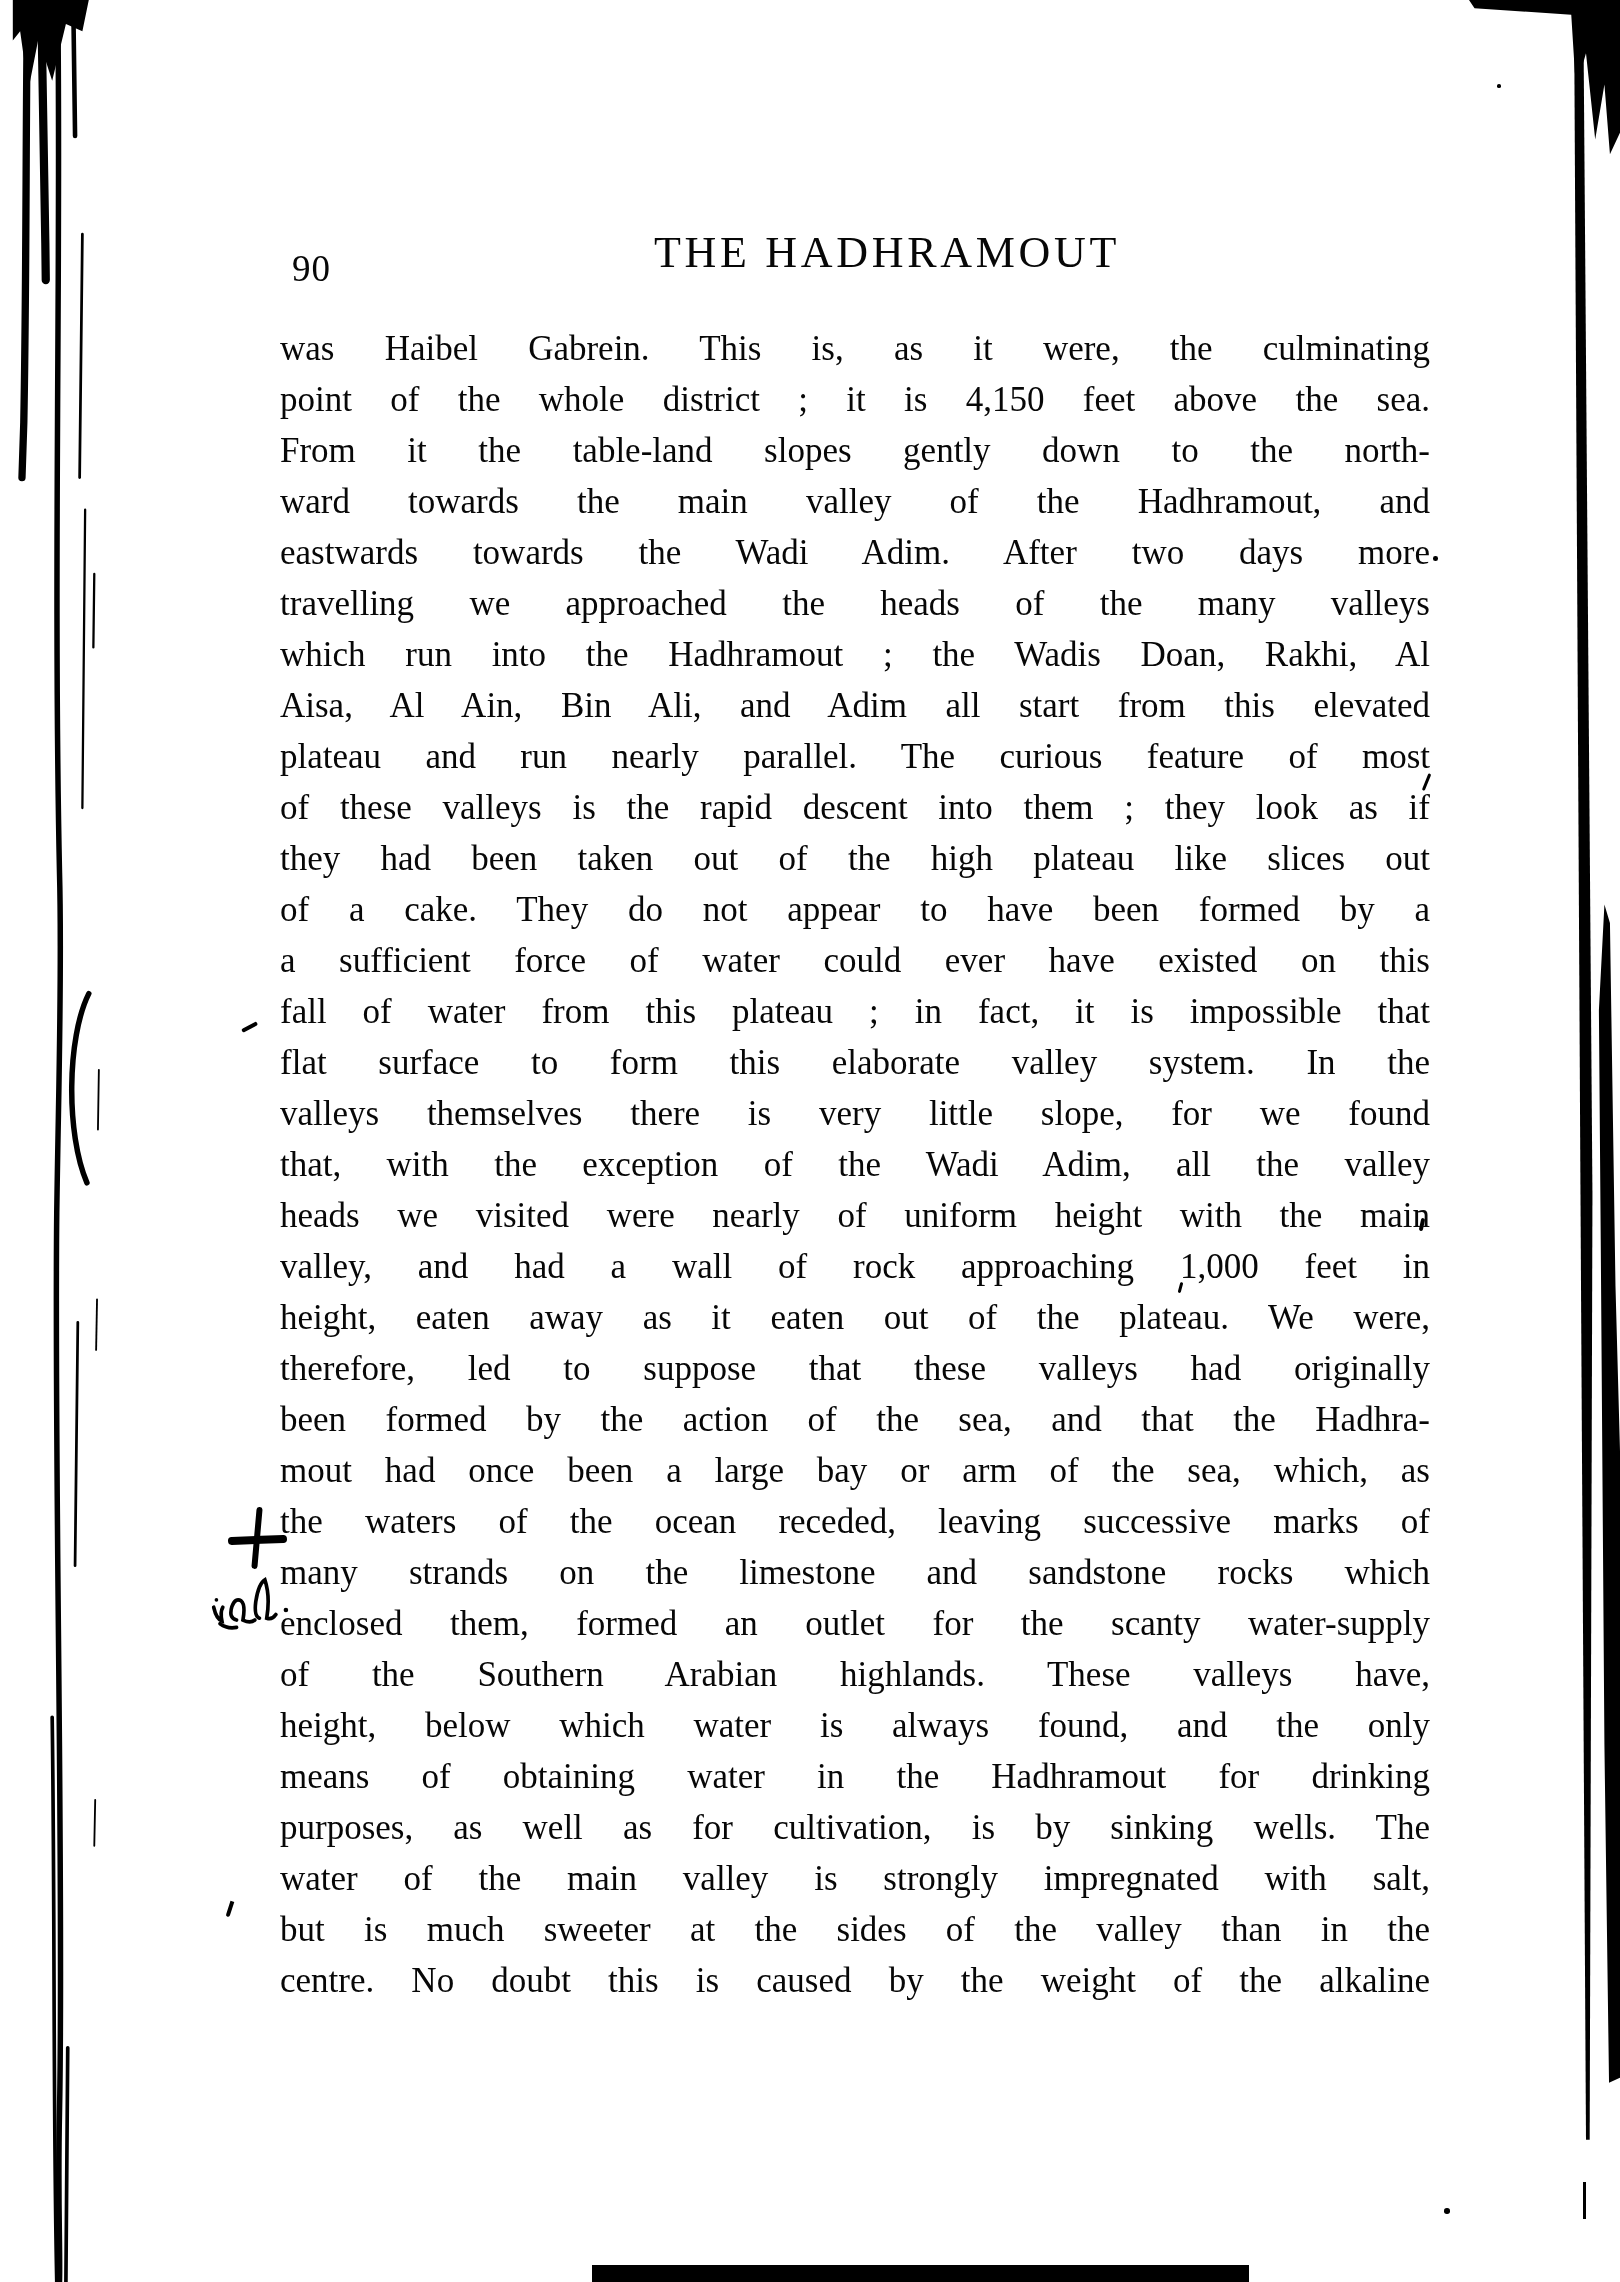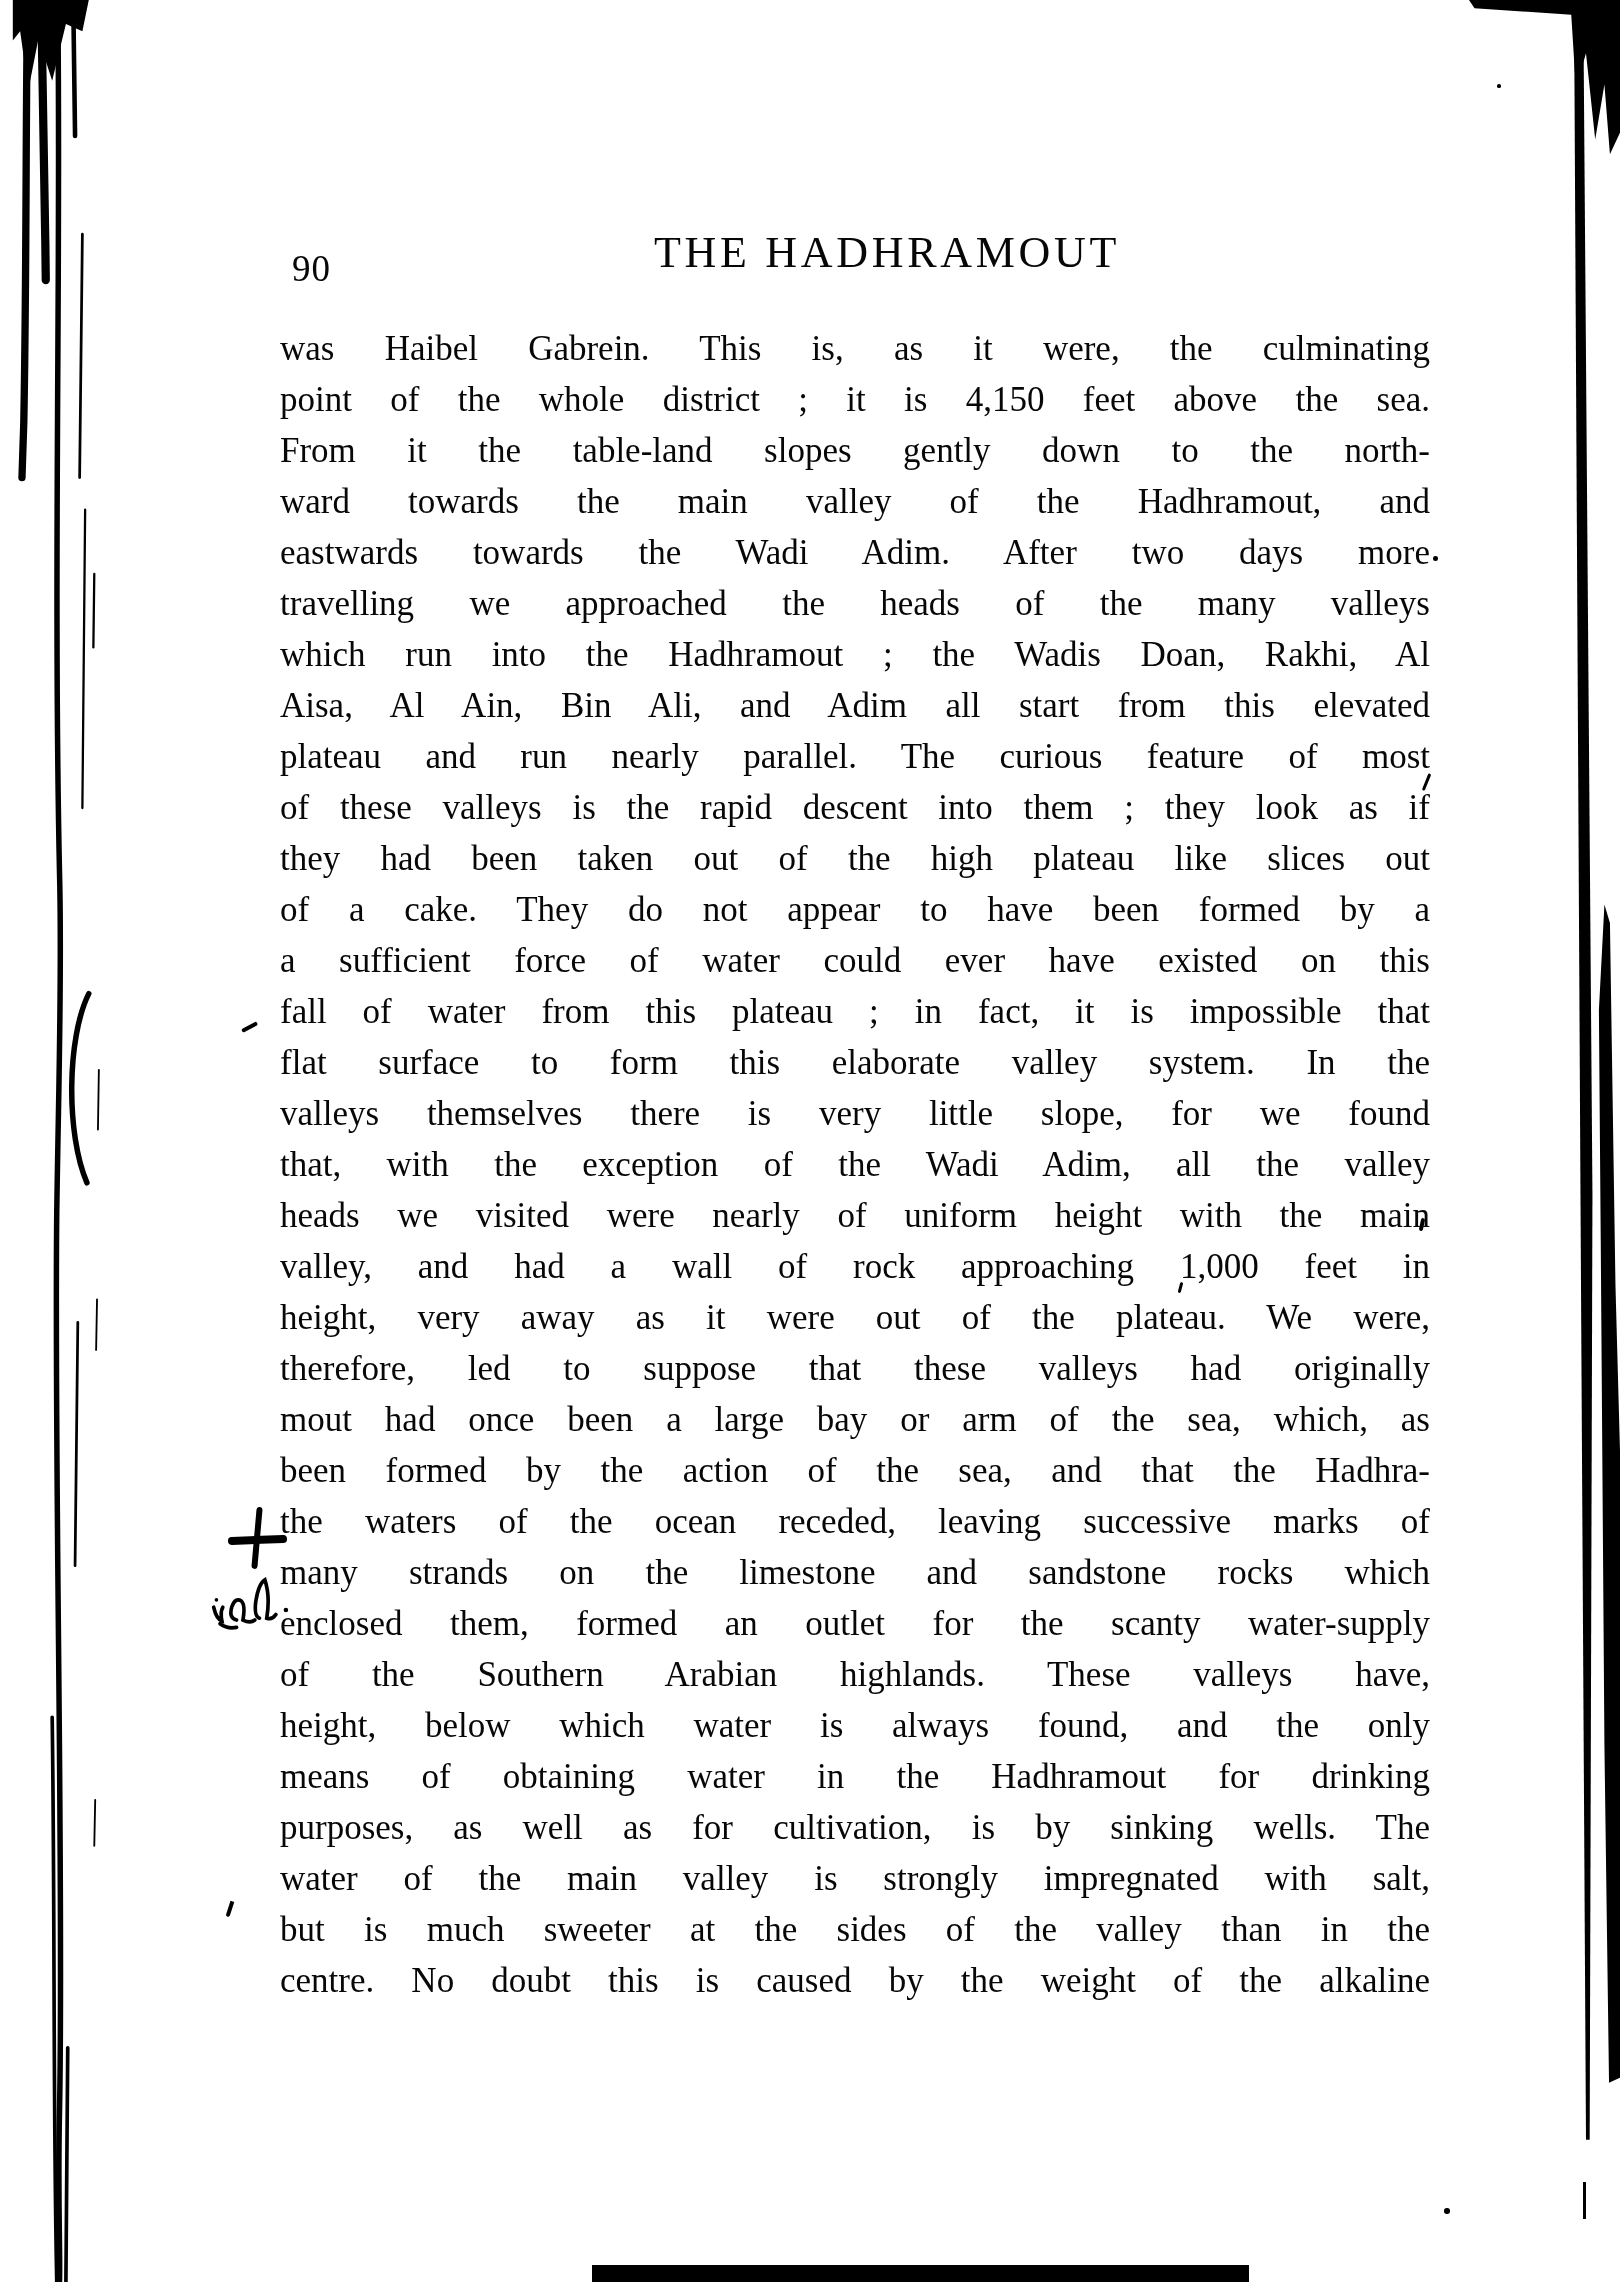--- a/index.html
+++ b/index.html
@@ -132,24 +132,24 @@
   <p>of these valleys is the rapid descent into them ; they look as if</p>
   <p>they had been taken out of the high plateau like slices out</p>
   <p>of a cake.  They do not appear to have been formed by a</p>
   <p>a sufficient force of water could ever have existed on this</p>
   <p>fall of water from this plateau ; in fact, it is impossible that</p>
   <p>flat surface to form this elaborate valley system.  In the</p>
   <p>valleys themselves there is very little slope, for we found</p>
   <p>that, with the exception of the Wadi Adim, all the valley</p>
   <p>heads we visited were nearly of uniform height with the main</p>
   <p>valley, and had a wall of rock approaching 1,000 feet in</p>
-  <p>height, very away as it were out of the plateau.  We were,</p>
+  <p>height, eaten away as it eaten out of the plateau.  We were,</p>
   <p>therefore, led to suppose that these valleys had originally</p>
+  <p>been formed by the action of the sea, and that the Hadhra-</p>
   <p>mout had once been a large bay or arm of the sea, which, as</p>
-  <p>been formed by the action of the sea, and that the Hadhra-</p>
   <p>the waters of the ocean receded, leaving successive marks of</p>
   <p>many strands on the limestone and sandstone rocks which</p>
   <p>enclosed them, formed an outlet for the scanty water-supply</p>
   <p>of the Southern Arabian highlands.  These valleys have,</p>
   <p>height, below which water is always found, and the only</p>
   <p>means of obtaining water in the Hadhramout for drinking</p>
   <p>purposes, as well as for cultivation, is by sinking wells.  The</p>
   <p>water of the main valley is strongly impregnated with salt,</p>
   <p>but is much sweeter at the sides of the valley than in the</p>
   <p>centre.  No doubt this is caused by the weight of the alkaline</p>

